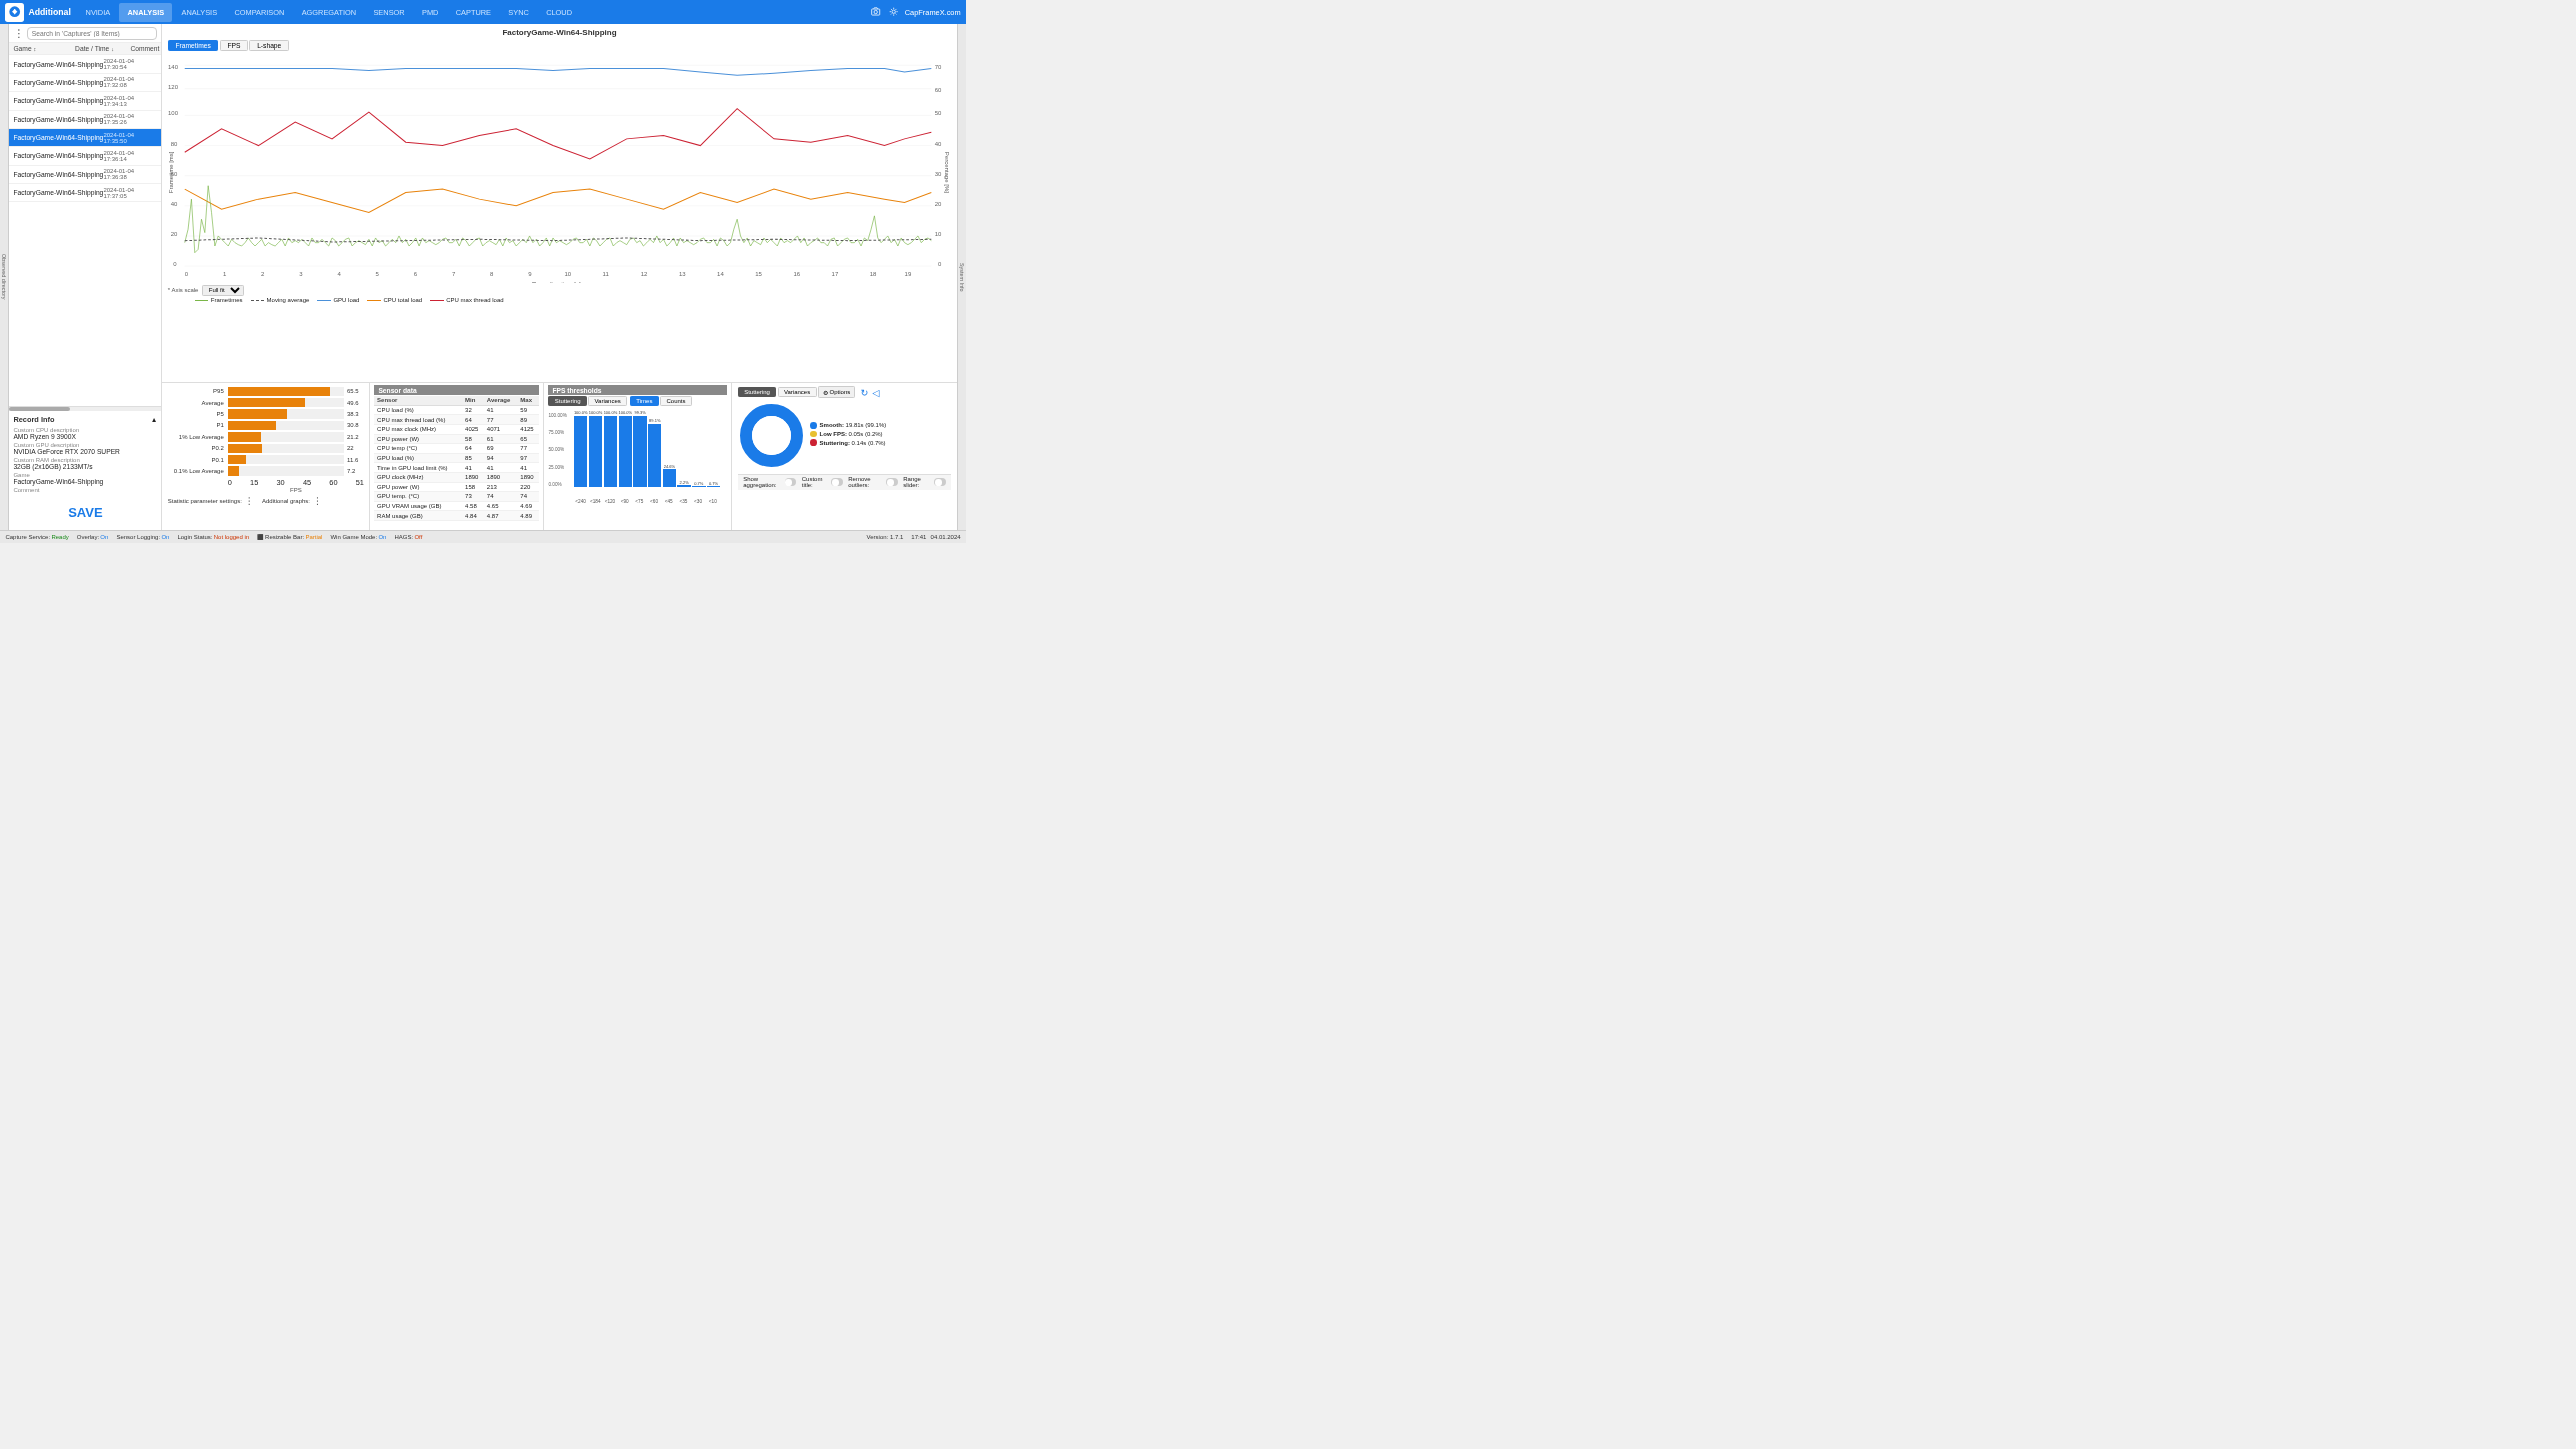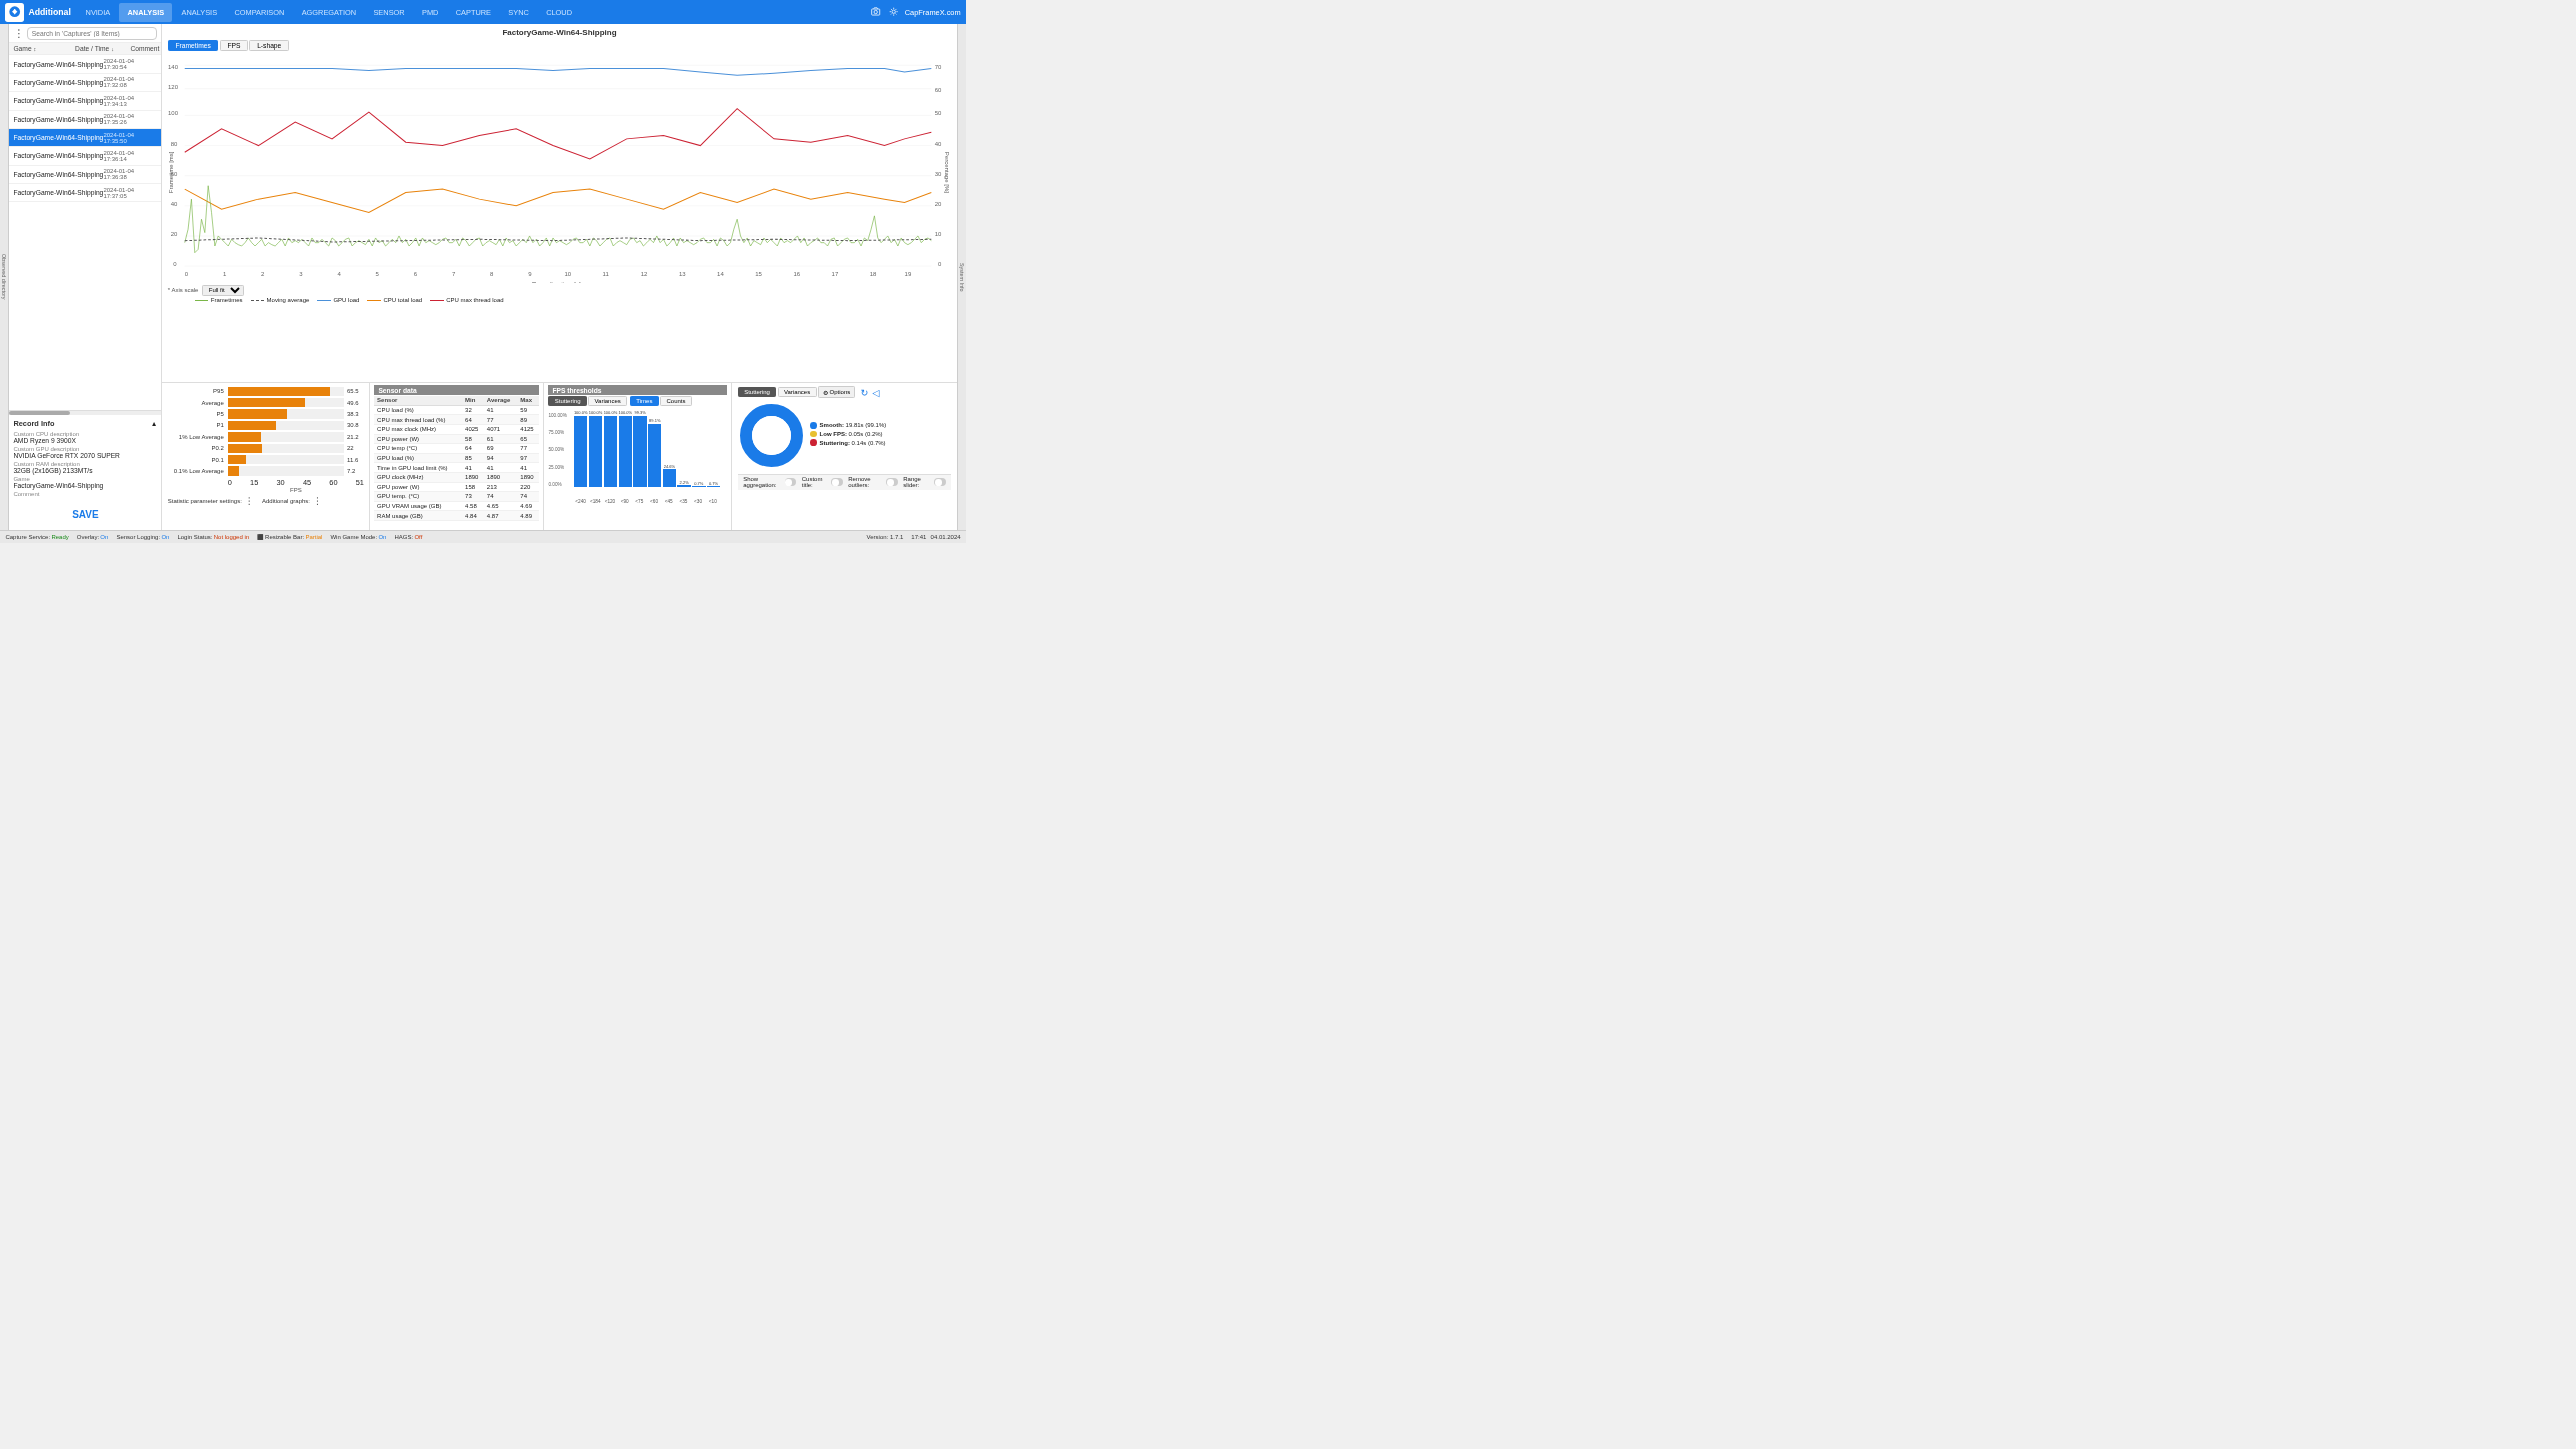--- a/index.html
+++ b/index.html
@@ -42,21 +42,21 @@
     .sidebar-scroll { height: 4px; background: #eee; }
     .sidebar-scroll-thumb { width: 40%; height: 100%; background: #aaa; border-radius: 2px; }
     
     .record-info { padding: 4px 4px; }
     .record-info-header { display: flex; align-items: center; justify-content: space-between; margin-bottom: 2.7px; }
     .record-info-title { font-size: 7.4px; font-weight: 600; color: #333; }
     .record-info-arrow { font-size: 6.7px; cursor: pointer; }
     .record-field { margin-bottom: 2px; }
     .record-field-label { font-size: 6px; color: #888; }
     .record-field-value { font-size: 6.7px; color: #222; }
-    .save-btn { display: block; margin: 2.7px auto; background: transparent; border: none; color: #1a7be8; font-size: 10px; font-weight: 600; cursor: pointer; padding: 2.7px 10.7px; text-align: right; }
+    .save-btn { display: block; margin: 2.7px auto; background: transparent; border: none; color: #1a7be8; font-size: 13px; font-weight: 600; cursor: pointer; padding: 2.7px 10.7px; text-align: right; }
     
     
     .obs-dir-strip { writing-mode: vertical-rl; text-orientation: mixed; background: #e8e8e8; border-right: 0.7px solid #ccc; width: 9.4px; font-size: 5.4px; color: #666; display: flex; align-items: center; justify-content: center; cursor: pointer; }
 
     
     .sys-info-strip { writing-mode: vertical-rl; text-orientation: mixed; background: #e8e8e8; border-left: 0.7px solid #ccc; width: 9.4px; font-size: 5.4px; color: #666; display: flex; align-items: center; justify-content: center; cursor: pointer; }
 
     
     .content-area { flex: 1; display: flex; flex-direction: column; overflow: hidden; }
     

